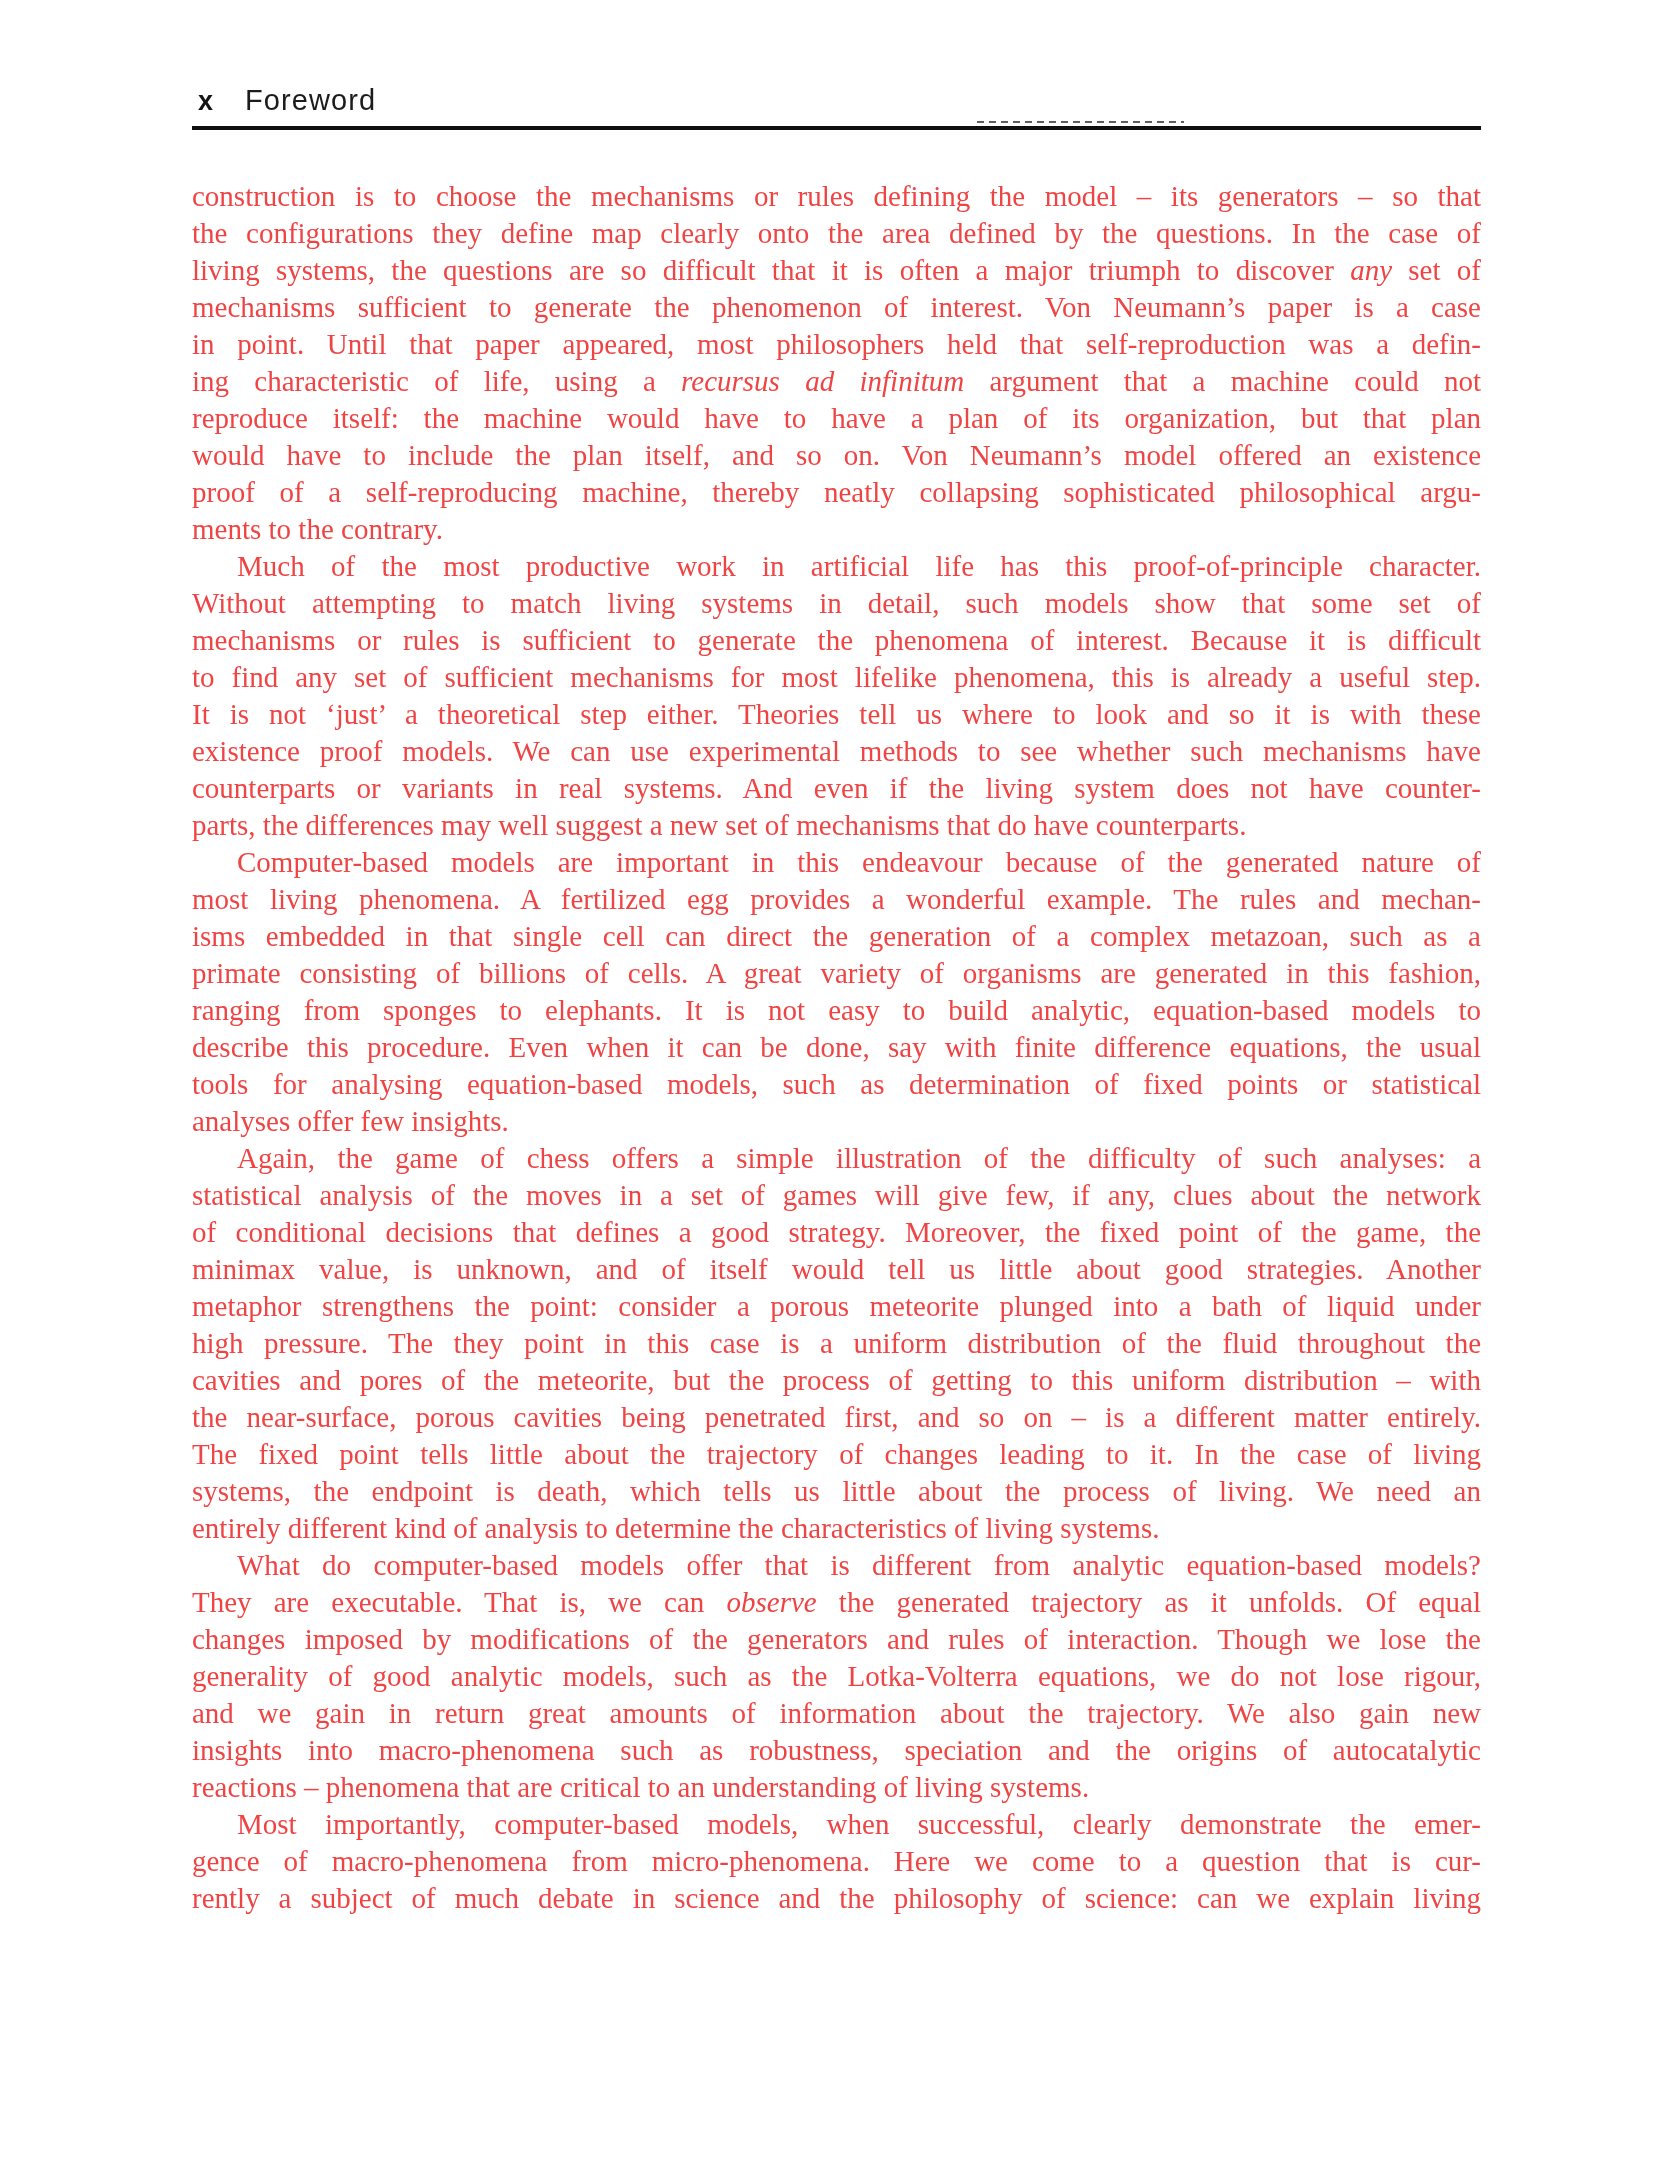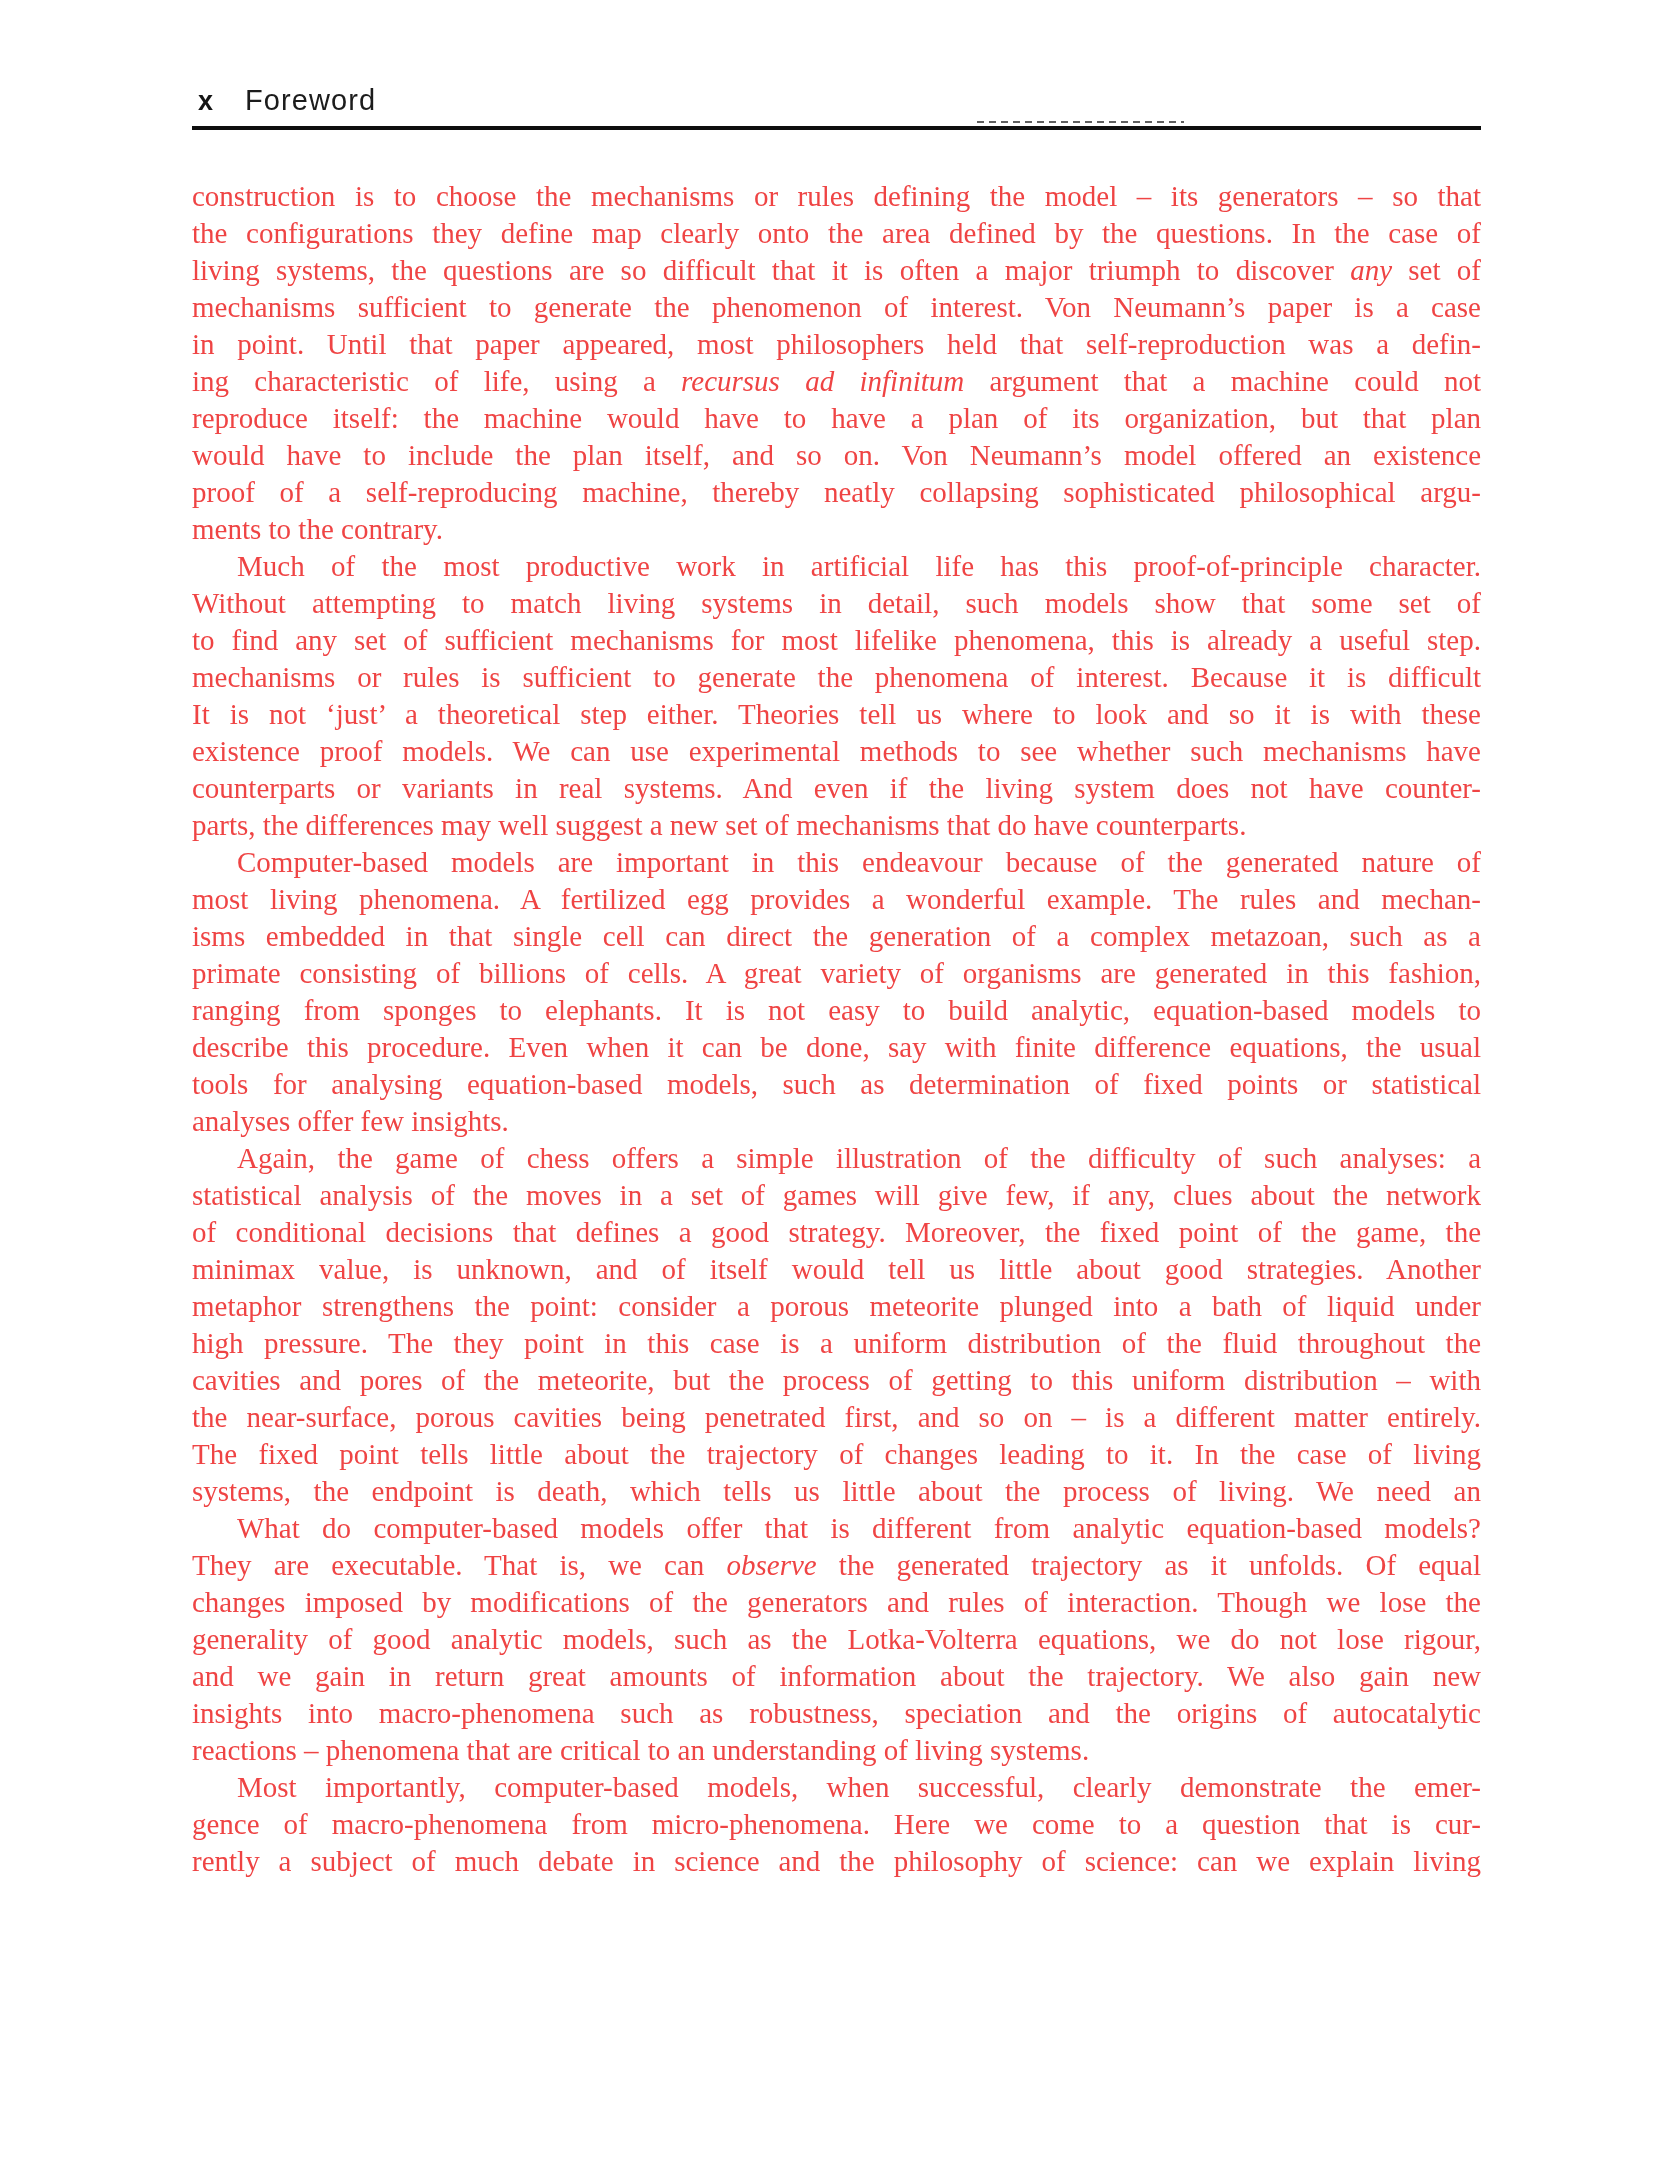--- a/index.html
+++ b/index.html
@@ -84,22 +84,22 @@
         <div class="ln">in point. Until that paper appeared, most philosophers held that self-reproduction was a defin-</div>
         <div class="ln">ing characteristic of life, using a <i>recursus ad infinitum</i> argument that a machine could not</div>
         <div class="ln">reproduce itself: the machine would have to have a plan of its organization, but that plan</div>
         <div class="ln">would have to include the plan itself, and so on. Von Neumann’s model offered an existence</div>
         <div class="ln">proof of a self-reproducing machine, thereby neatly collapsing sophisticated philosophical argu-</div>
         <div class="ln pl">ments to the contrary.</div>
       </div>
       <div class="para">
         <div class="ln ind">Much of the most productive work in artificial life has this proof-of-principle character.</div>
         <div class="ln">Without attempting to match living systems in detail, such models show that some set of</div>
+        <div class="ln">mechanisms or rules is sufficient to generate the phenomena of interest. Because it is difficult</div>
         <div class="ln">to find any set of sufficient mechanisms for most lifelike phenomena, this is already a useful step.</div>
-        <div class="ln">mechanisms or rules is sufficient to generate the phenomena of interest. Because it is difficult</div>
         <div class="ln">It is not ‘just’ a theoretical step either. Theories tell us where to look and so it is with these</div>
         <div class="ln">existence proof models. We can use experimental methods to see whether such mechanisms have</div>
         <div class="ln">counterparts or variants in real systems. And even if the living system does not have counter-</div>
         <div class="ln pl">parts, the differences may well suggest a new set of mechanisms that do have counterparts.</div>
       </div>
       <div class="para">
         <div class="ln ind">Computer-based models are important in this endeavour because of the generated nature of</div>
         <div class="ln">most living phenomena. A fertilized egg provides a wonderful example. The rules and mechan-</div>
         <div class="ln">isms embedded in that single cell can direct the generation of a complex metazoan, such as a</div>
         <div class="ln">primate consisting of billions of cells. A great variety of organisms are generated in this fashion,</div>
@@ -112,20 +112,21 @@
         <div class="ln ind">Again, the game of chess offers a simple illustration of the difficulty of such analyses: a</div>
         <div class="ln">statistical analysis of the moves in a set of games will give few, if any, clues about the network</div>
         <div class="ln">of conditional decisions that defines a good strategy. Moreover, the fixed point of the game, the</div>
         <div class="ln">minimax value, is unknown, and of itself would tell us little about good strategies. Another</div>
         <div class="ln">metaphor strengthens the point: consider a porous meteorite plunged into a bath of liquid under</div>
         <div class="ln">high pressure. The they point in this case is a uniform distribution of the fluid throughout the</div>
         <div class="ln">cavities and pores of the meteorite, but the process of getting to this uniform distribution – with</div>
         <div class="ln">the near-surface, porous cavities being penetrated first, and so on – is a different matter entirely.</div>
         <div class="ln">The fixed point tells little about the trajectory of changes leading to it. In the case of living</div>
         <div class="ln">systems, the endpoint is death, which tells us little about the process of living. We need an</div>
+        <div class="ln pl">entirely different kind of analysis to determine the characteristics of living systems.</div>
       </div>
       <div class="para">
         <div class="ln ind">What do computer-based models offer that is different from analytic equation-based models?</div>
         <div class="ln">They are executable. That is, we can <i>observe</i> the generated trajectory as it unfolds. Of equal</div>
         <div class="ln">changes imposed by modifications of the generators and rules of interaction. Though we lose the</div>
         <div class="ln">generality of good analytic models, such as the Lotka-Volterra equations, we do not lose rigour,</div>
         <div class="ln">and we gain in return great amounts of information about the trajectory. We also gain new</div>
         <div class="ln">insights into macro-phenomena such as robustness, speciation and the origins of autocatalytic</div>
         <div class="ln pl">reactions – phenomena that are critical to an understanding of living systems.</div>
       </div>

